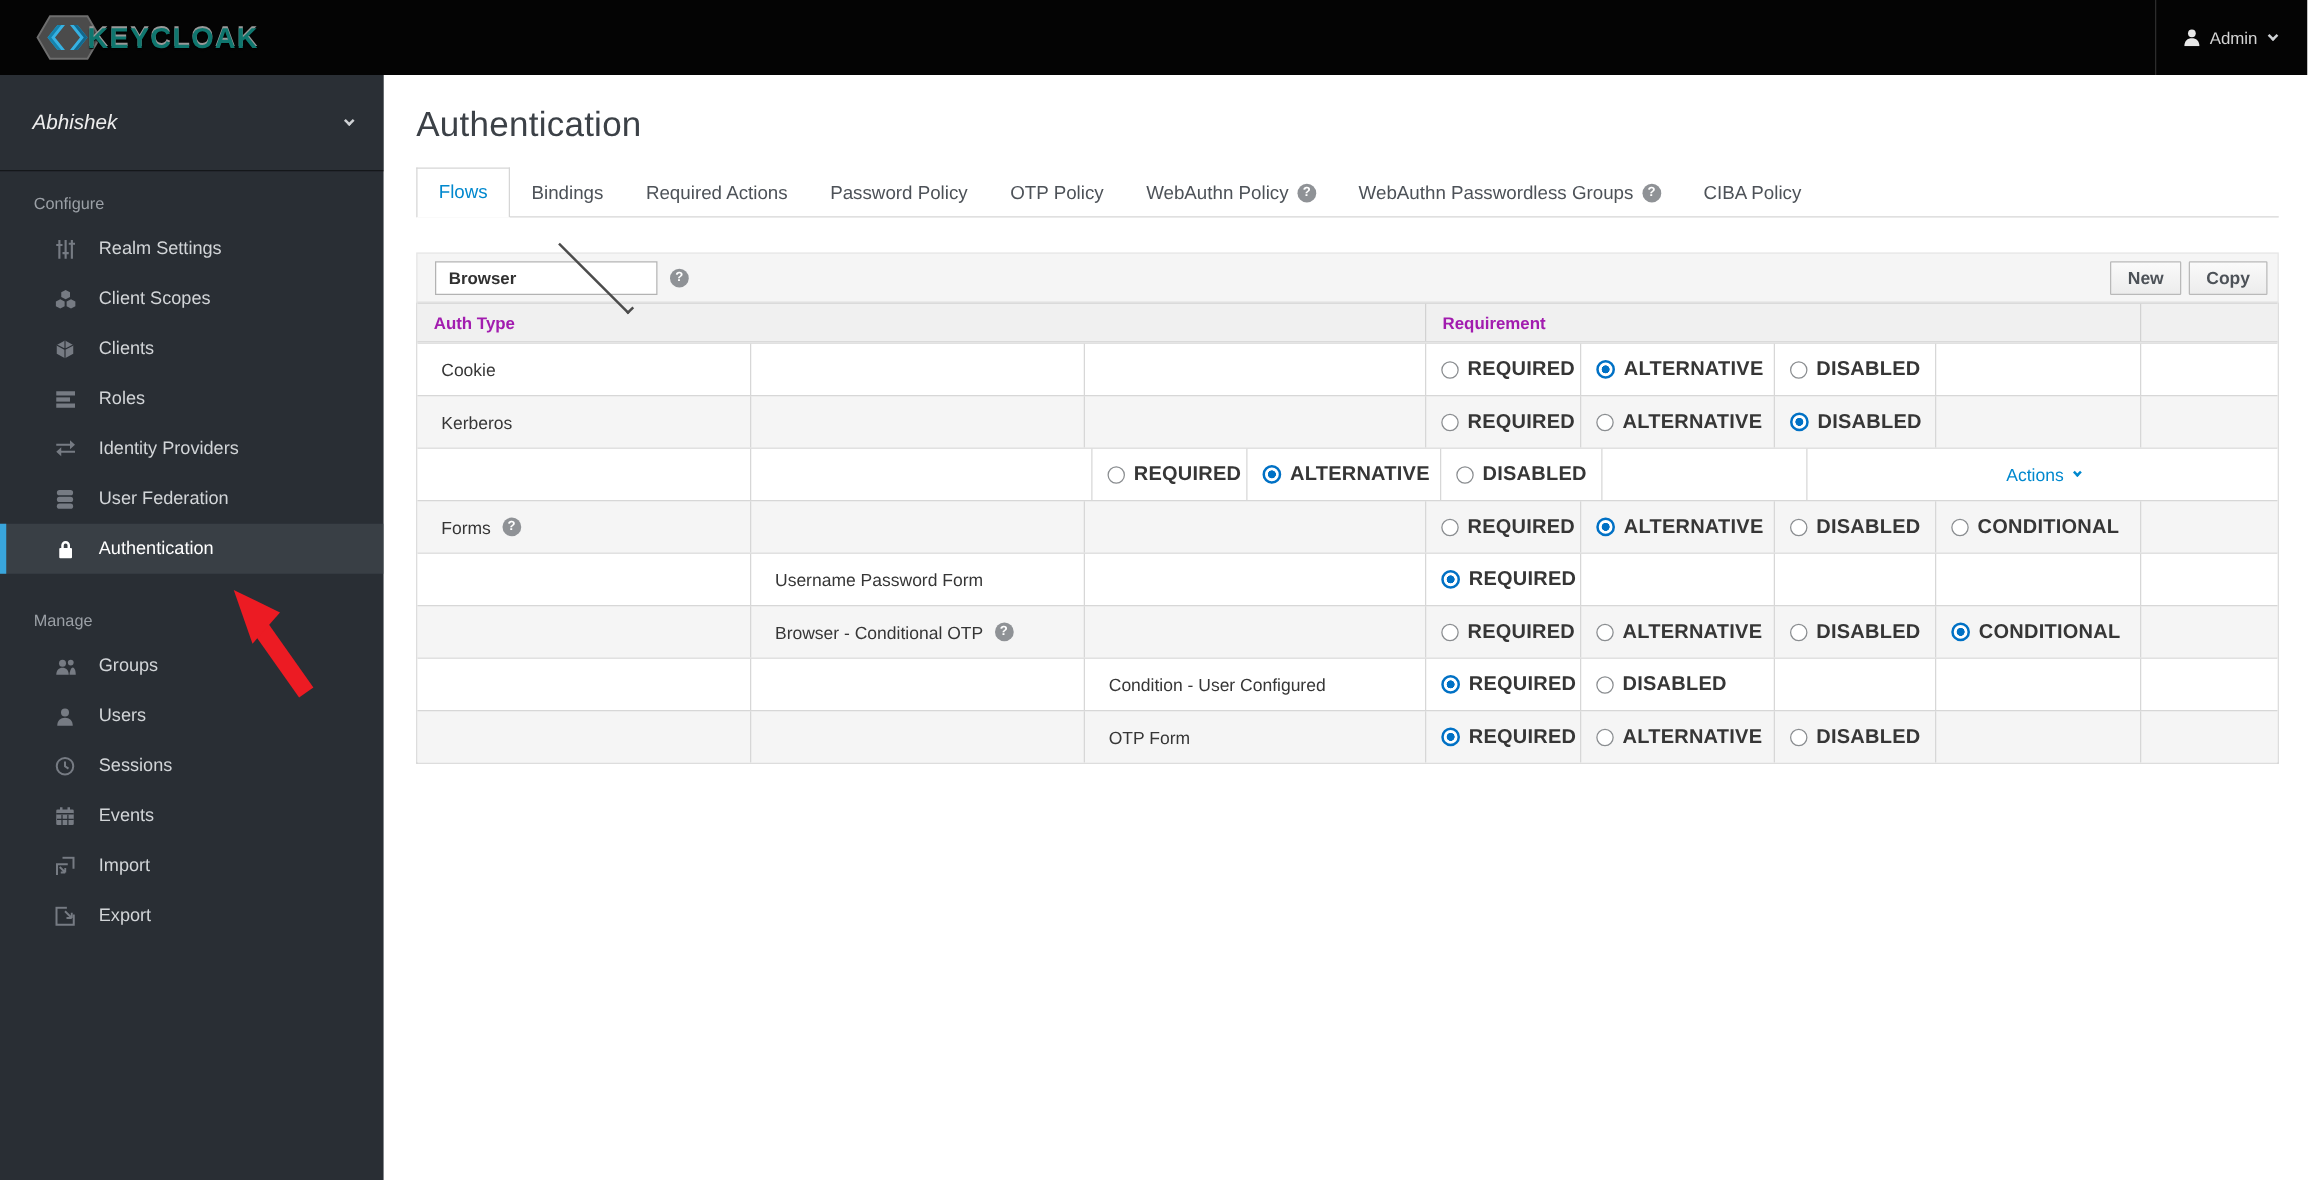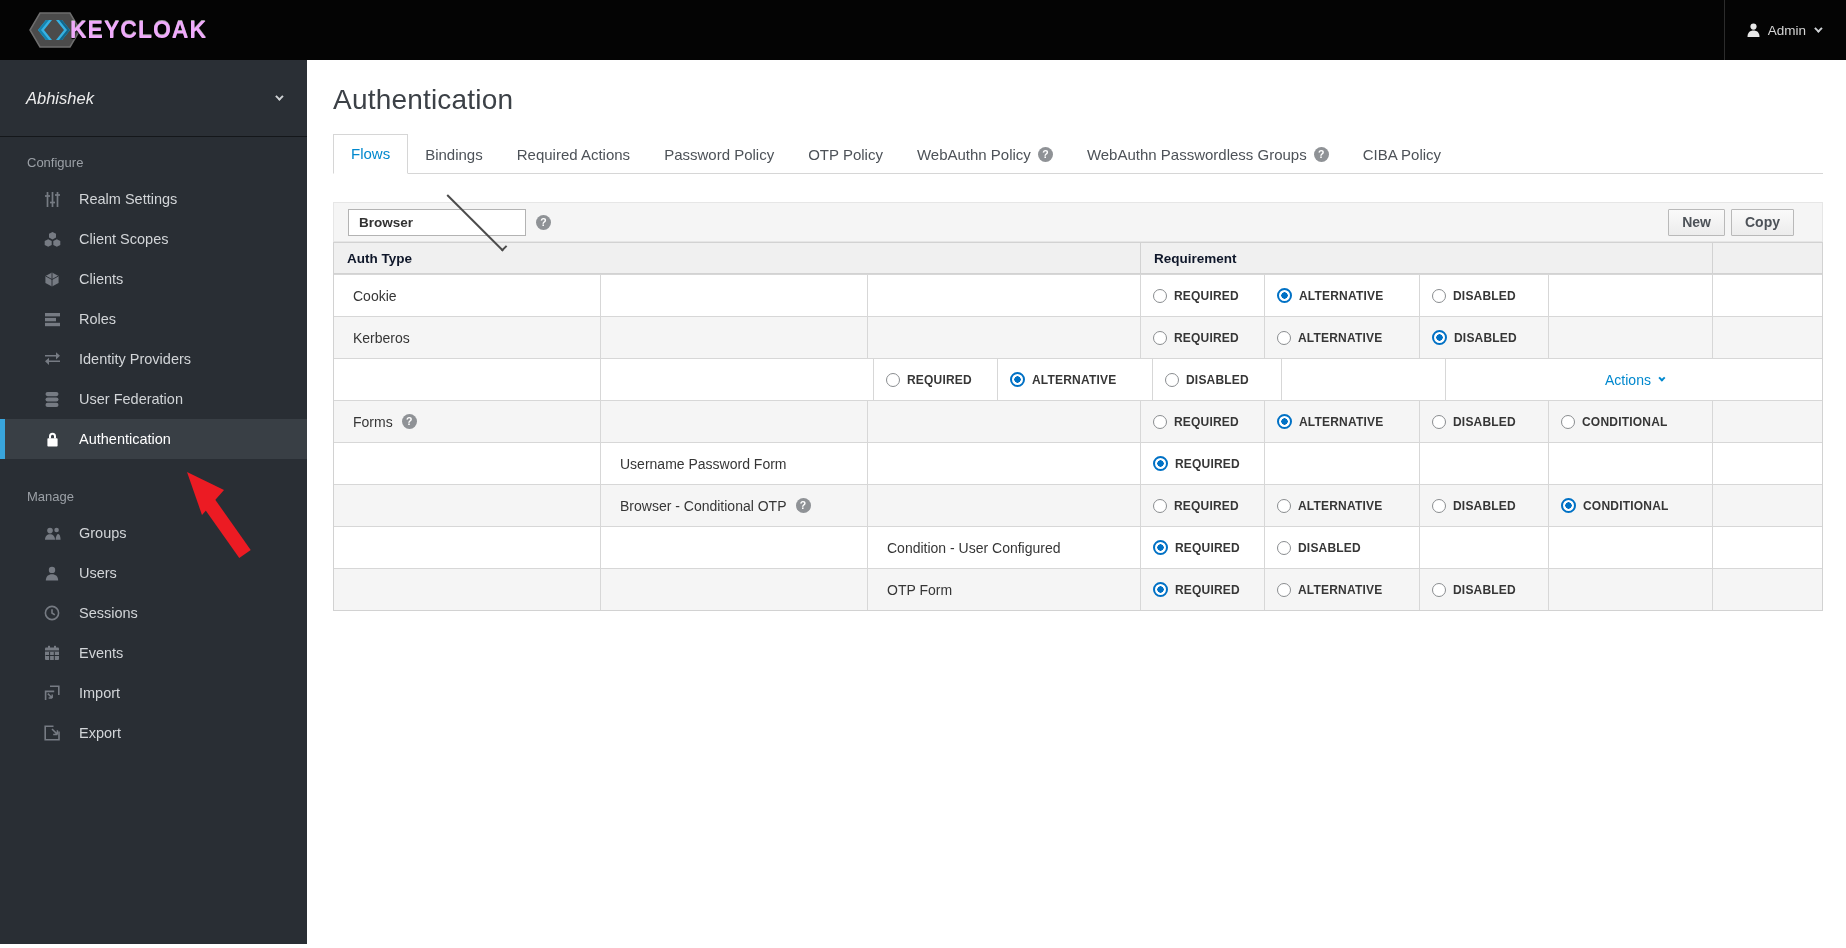--- a/index.html
+++ b/index.html
@@ -1,21 +1,21 @@
 <!DOCTYPE html>
 <html><head>
 <meta charset="utf-8">
 <style>
   * { margin:0; padding:0; box-sizing:border-box; }
   html,body { width:1846px; height:948px; background:#fff; font-family:"Liberation Sans",sans-serif; overflow:hidden; position:relative; }
 
   
   .navbar { height:60px; background:#040404; display:flex; align-items:center; justify-content:space-between; }
   .logo { display:flex; align-items:center; margin-left:26px; height:40px; cursor:pointer; }
-  .logo-text { font-size:23px; font-weight:bold; color:#f0abfc; letter-spacing:1px; margin-left:-14px; text-shadow:0 -1px 0 #999, 0 1px 1px #000; }
+  .logo-text { font-size:23px; font-weight:bold; color:#0f766e; letter-spacing:1px; margin-left:-14px; text-shadow:0 -1px 0 #999, 0 1px 1px #000; }
   .nav-right { height:60px; display:flex; align-items:center; border-left:1px solid #2c2c2c; padding:0 26px 0 22px; gap:8px; cursor:pointer; }
   .nav-user-label { color:#d5d5d5; font-size:13.5px; }
   .chev { display:inline-block; width:6px; height:6px; border-right:2px solid #8f9296; border-bottom:2px solid #8f9296; transform:rotate(45deg) translateY(-2px); }
   .chev.white { border-color:#cfd2d5; }
   .chev.blue { border-color:#0088ce; width:5px; height:5px; }
   .chev.dark { border-color:#4c4c4c; width:7px; height:7px; }
 
   
   .sidebar { position:absolute; left:0; top:60px; width:307px; height:884px; background:#292e34; }
   .realm-head { height:77px; display:flex; align-items:center; padding:0 26px; border-bottom:1px solid #14171a; background:#2a2f35; cursor:pointer;font-style:italic; }
@@ -29,45 +29,45 @@
 
   
   .main { position:absolute; left:307px; top:60px; width:1539px; height:888px; background:#fff; padding:0 23px 0 26px; }
   .page-title { font-size:28px; font-weight:400; color:#3c4147; margin-top:24px; letter-spacing:0.2px; }
   .tabs { display:flex; align-items:flex-end; margin-top:18px; border-bottom:1px solid #d6d6d6; }
   .tab { padding:10px 17px 11px; font-size:15px; color:#4d5258; cursor:pointer; display:flex; align-items:center; gap:7px; margin-bottom:-1px; }
   .tab.active { color:#0088ce; background:#fff; border:1px solid #d6d6d6; border-bottom:1px solid #fff; }
   .qicon { display:inline-block; width:15px; height:15px; border-radius:50%; background:#8f9296; color:#fff; font-size:10.5px; font-weight:bold; text-align:center; line-height:15px; cursor:pointer; }
 
   
-  .toolbar { margin-top:28px; height:40px; background:#f5f5f5; border:1px solid #e6e6e6; display:flex; align-items:center; padding:0 28px 0 14px; }
+  .toolbar { margin-top:28px; height:40px; background:#f5f5f5; border:1px solid #e6e6e6; display:flex; align-items:center; padding:0 8px 0 14px; }
   .select-box { width:178px; height:27px; background:#fff; border:1px solid #b3b3b3; display:flex; align-items:center; padding:0 10px; font-size:13.5px; font-weight:bold; color:#313131; cursor:pointer; }
   .select-box span { flex:1; }
   .toolbar .qicon { margin-left:10px; }
   .tb-spacer { flex:1; }
   .btn { height:27px; padding:0 13px; background:linear-gradient(#fafafa,#ececec); border:1px solid #b9b9b9; border-radius:1px; font-size:14px; font-weight:600; color:#4d5258; margin-left:6px; cursor:pointer; font-family:"Liberation Sans",sans-serif; }
 
   
   .tbl { border:1px solid #d2d2d2; border-top:none; }
-  .thead { display:flex; height:32px; background:#f0f0f0; border-top:1px solid #d2d2d2; border-bottom:1px solid #d2d2d2; font-size:13.5px; font-weight:bold; color:#0f172a; }
+  .thead { display:flex; height:32px; background:#f0f0f0; border-top:1px solid #d2d2d2; border-bottom:1px solid #d2d2d2; font-size:13.5px; font-weight:bold; color:#a21caf; }
   .th { display:flex; align-items:center; padding-left:13px; border-right:1px solid #d2d2d2; }
   .th:last-child { border-right:none; }
   .w-auth { width:807px; } .w-req { width:572px; } .w-last { flex:1; }
   .tr { display:flex; height:42px; background:#fff; border-top:1px solid #d7d7d7; }
   .tr:first-of-type { border-top:none; }
   .tr.stripe { background:#f5f5f5; }
   .cell { display:flex; align-items:center; height:100%; border-right:1px solid #d7d7d7; padding-left:12px; }
   .cell.cname { padding-left:19px; font-size:14px; color:#363636; }
   .c1 { width:267px; } .c2 { width:267px; } .c3 { width:273px; }
   .r1 { width:124px; } .r2 { width:155px; } .r3 { width:129px; } .r4 { width:164px; }
   .ca { flex:1; border-right:none; justify-content:center; padding-left:0; }
   .cell .qicon { margin-left:9px; width:15px; height:15px; }
   .radio { width:14px; height:14px; border-radius:50%; border:1px solid #8a8d90; background:#fff; margin-right:7px; flex:none; cursor:pointer; }
   .radio.sel { border:2px solid #0071c5; background:radial-gradient(circle,#0071c5 0 3px,#fff 3.4px); width:15px; height:15px; }
-  .rlabel { font-size:12px; font-weight:bold; color:#363636; letter-spacing:0.2px; }
+  .rlabel { font-size:16px; font-weight:bold; color:#363636; letter-spacing:0.2px; }
   .actions-link { color:#0088ce; font-size:14px; display:flex; align-items:center; gap:7px; cursor:pointer; }
 
   .red-arrow { position:absolute; left:175px; top:462px; pointer-events:none; z-index:6; }
 </style>
 </head>
 <body>
 
 <div class="navbar">
   <div class="logo">
     <svg width="58" height="40" viewBox="0 0 58 40">

